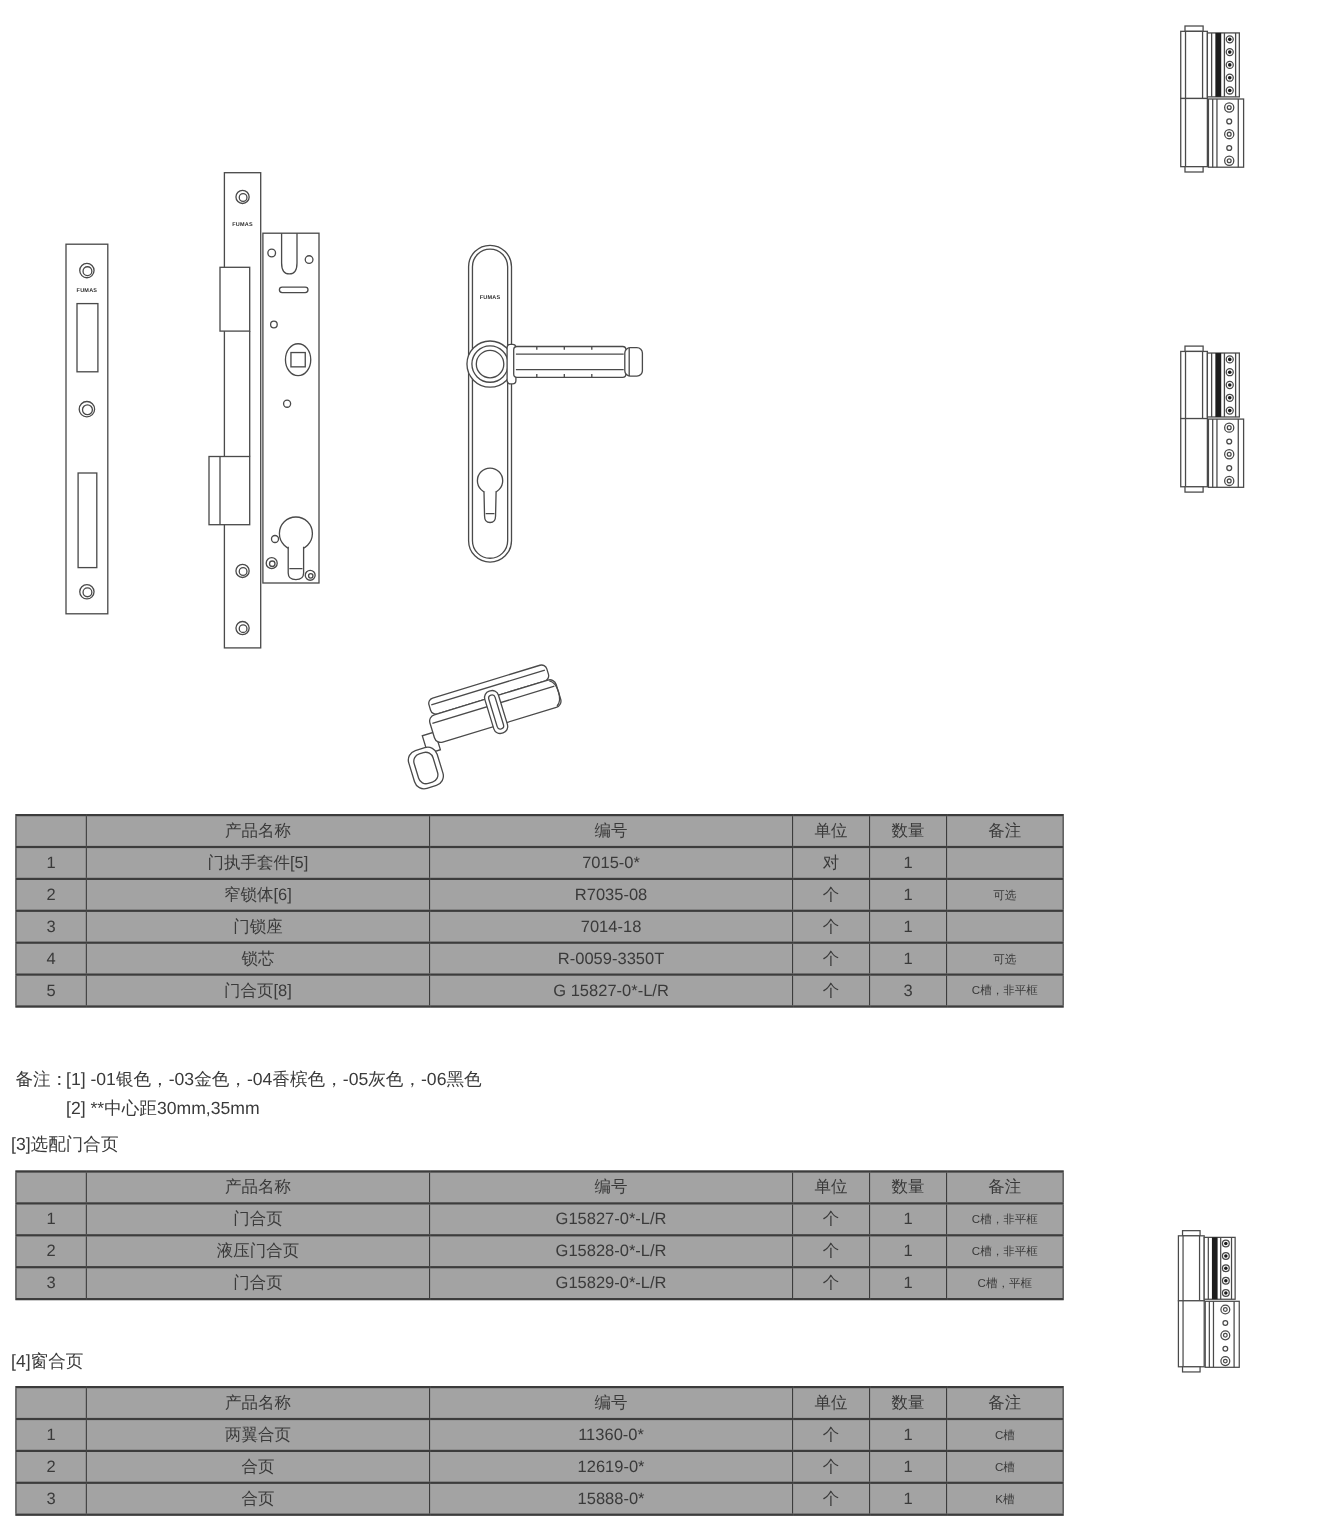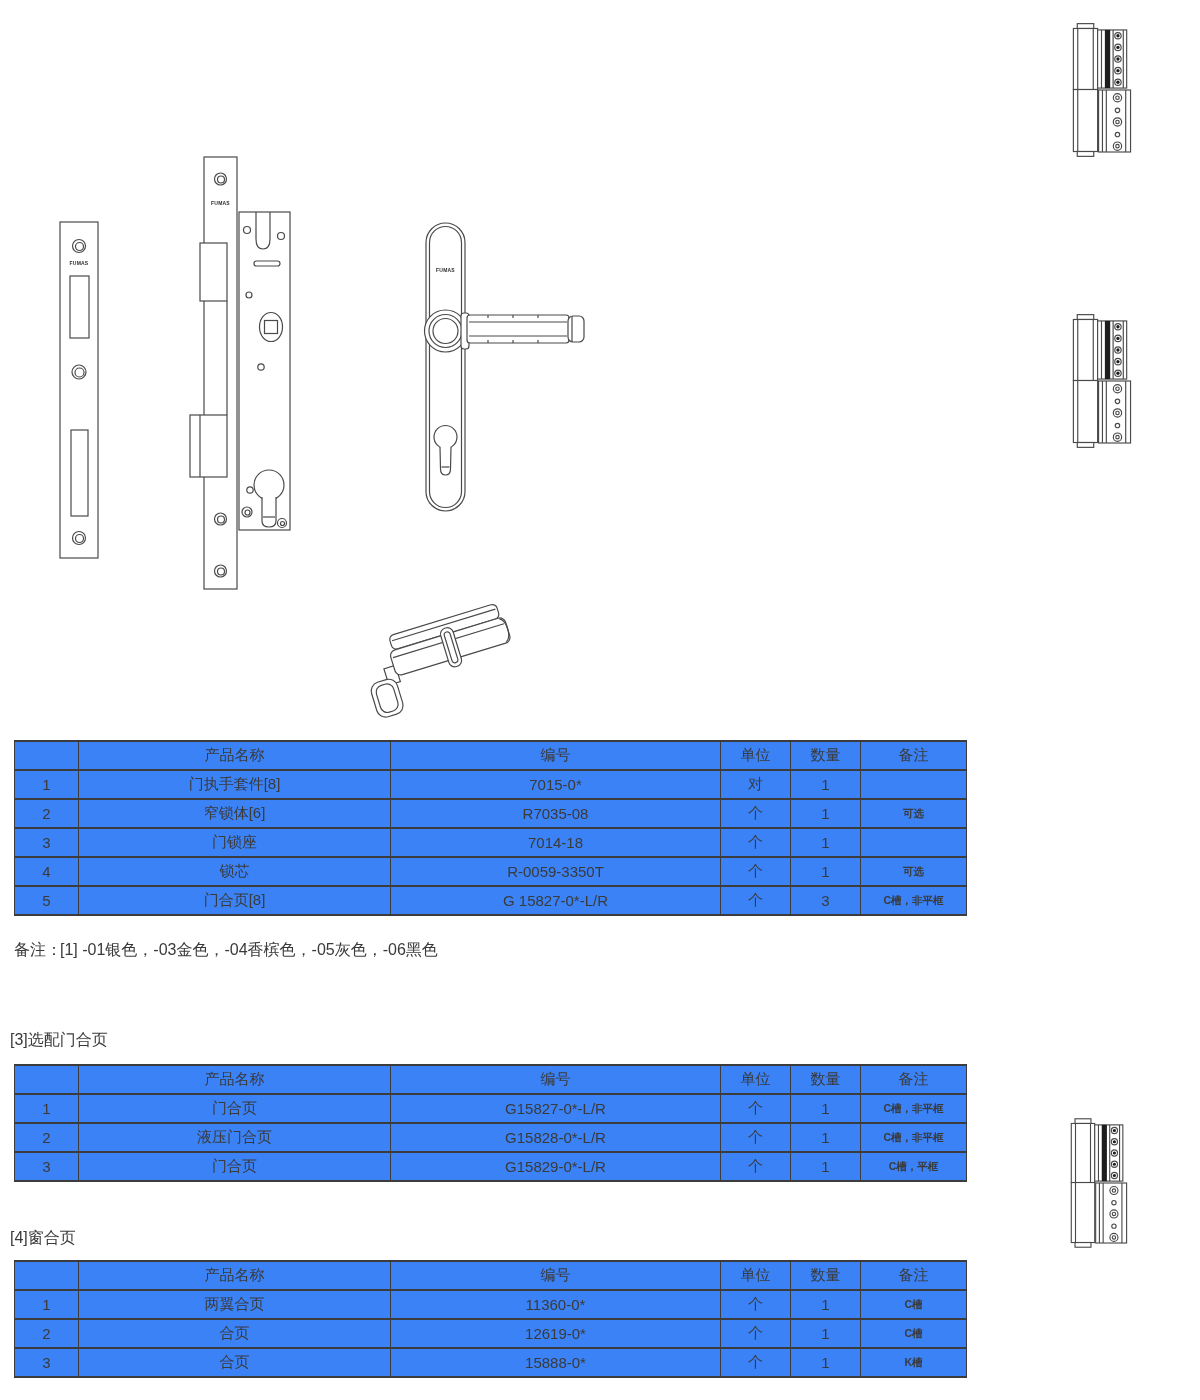--- a/index.html
+++ b/index.html
@@ -6,28 +6,28 @@
   html,body { background:#ffffff; }
   body {
     position:relative; width:1200px; height:1400px;
     font-family:"Liberation Sans","DejaVu Sans",sans-serif;
     color:#3a3a3a; overflow:hidden;
   }
   .drawing { position:absolute; }
   .ln { fill:none; stroke:#4a4a4a; stroke-width:1.2; }
   .lnf { fill:#ffffff; stroke:#4a4a4a; stroke-width:1.2; }
   .brand-text { font-size:5px; font-weight:bold; fill:#2c2c2c; text-anchor:middle; letter-spacing:.2px; }
-  .parts-table { position:absolute; border-collapse:collapse; table-layout:fixed; background:#3b82f6; }
+  .parts-table { position:absolute; border-collapse:collapse; table-layout:fixed; background:#a3a3a3; }
   .parts-table th, .parts-table td {
     border:1px solid #3c3c3c; border-top-width:2px; border-bottom-width:2px;
     height:29px; text-align:center; vertical-align:middle;
     font-size:15px; font-weight:400; color:#3a3a3a; padding:0 2px;
     overflow:hidden; white-space:nowrap;
   }
-  .parts-table td.remark { font-size:10.5px;font-weight:bold; }
+  .parts-table td.remark { font-size:10.5px; }
   .section-label { position:absolute; font-size:16px; color:#3a3a3a; }
   .notes { position:absolute; font-size:16px; color:#3a3a3a; }
   .note-line { line-height:27px; white-space:nowrap; }
   .note-label { display:inline-block; width:46px; }
 </style>
 </head>
 <body>
 
 <svg width="0" height="0" style="position:absolute" aria-hidden="true">
   <defs>
@@ -181,21 +181,21 @@
         <th>产品名称</th>
         <th>编号</th>
         <th>单位</th>
         <th>数量</th>
         <th>备注</th>
       </tr>
     </thead>
   <tbody>
       <tr>
         <td>1</td>
-        <td>门执手套件[8]</td>
+        <td>门执手套件[5]</td>
         <td>7015-0*</td>
         <td>对</td>
         <td>1</td>
         <td class="remark"></td>
       </tr>
       <tr>
         <td>2</td>
         <td>窄锁体[6]</td>
         <td>R7035-08</td>
         <td>个</td>
@@ -222,23 +222,26 @@
         <td>5</td>
         <td>门合页[8]</td>
         <td>G 15827-0*-L/R</td>
         <td>个</td>
         <td>3</td>
         <td class="remark">C槽，非平框</td>
       </tr>
     </tbody>
 </table>
 
-<div class="notes" style="left:14px;top:936px">
+<div class="notes" style="left:14px;top:968px">
   <div class="note-line">
     <span class="note-label">备注：</span><span>[1] -01银色，-03金色，-04香槟色，-05灰色，-06黑色</span>
+  </div>
+  <div class="note-line">
+    <span class="note-label"></span><span>[2] **中心距30mm,35mm</span>
   </div>
 </div>
 
 <div class="section-label" style="left:10px;top:1030px">[3]选配门合页</div>
 
 <table class="parts-table" style="left:14px;top:1064px;width:952px">
   <colgroup>
     <col style="width:64px">
       <col style="width:312px">
       <col style="width:330px">

